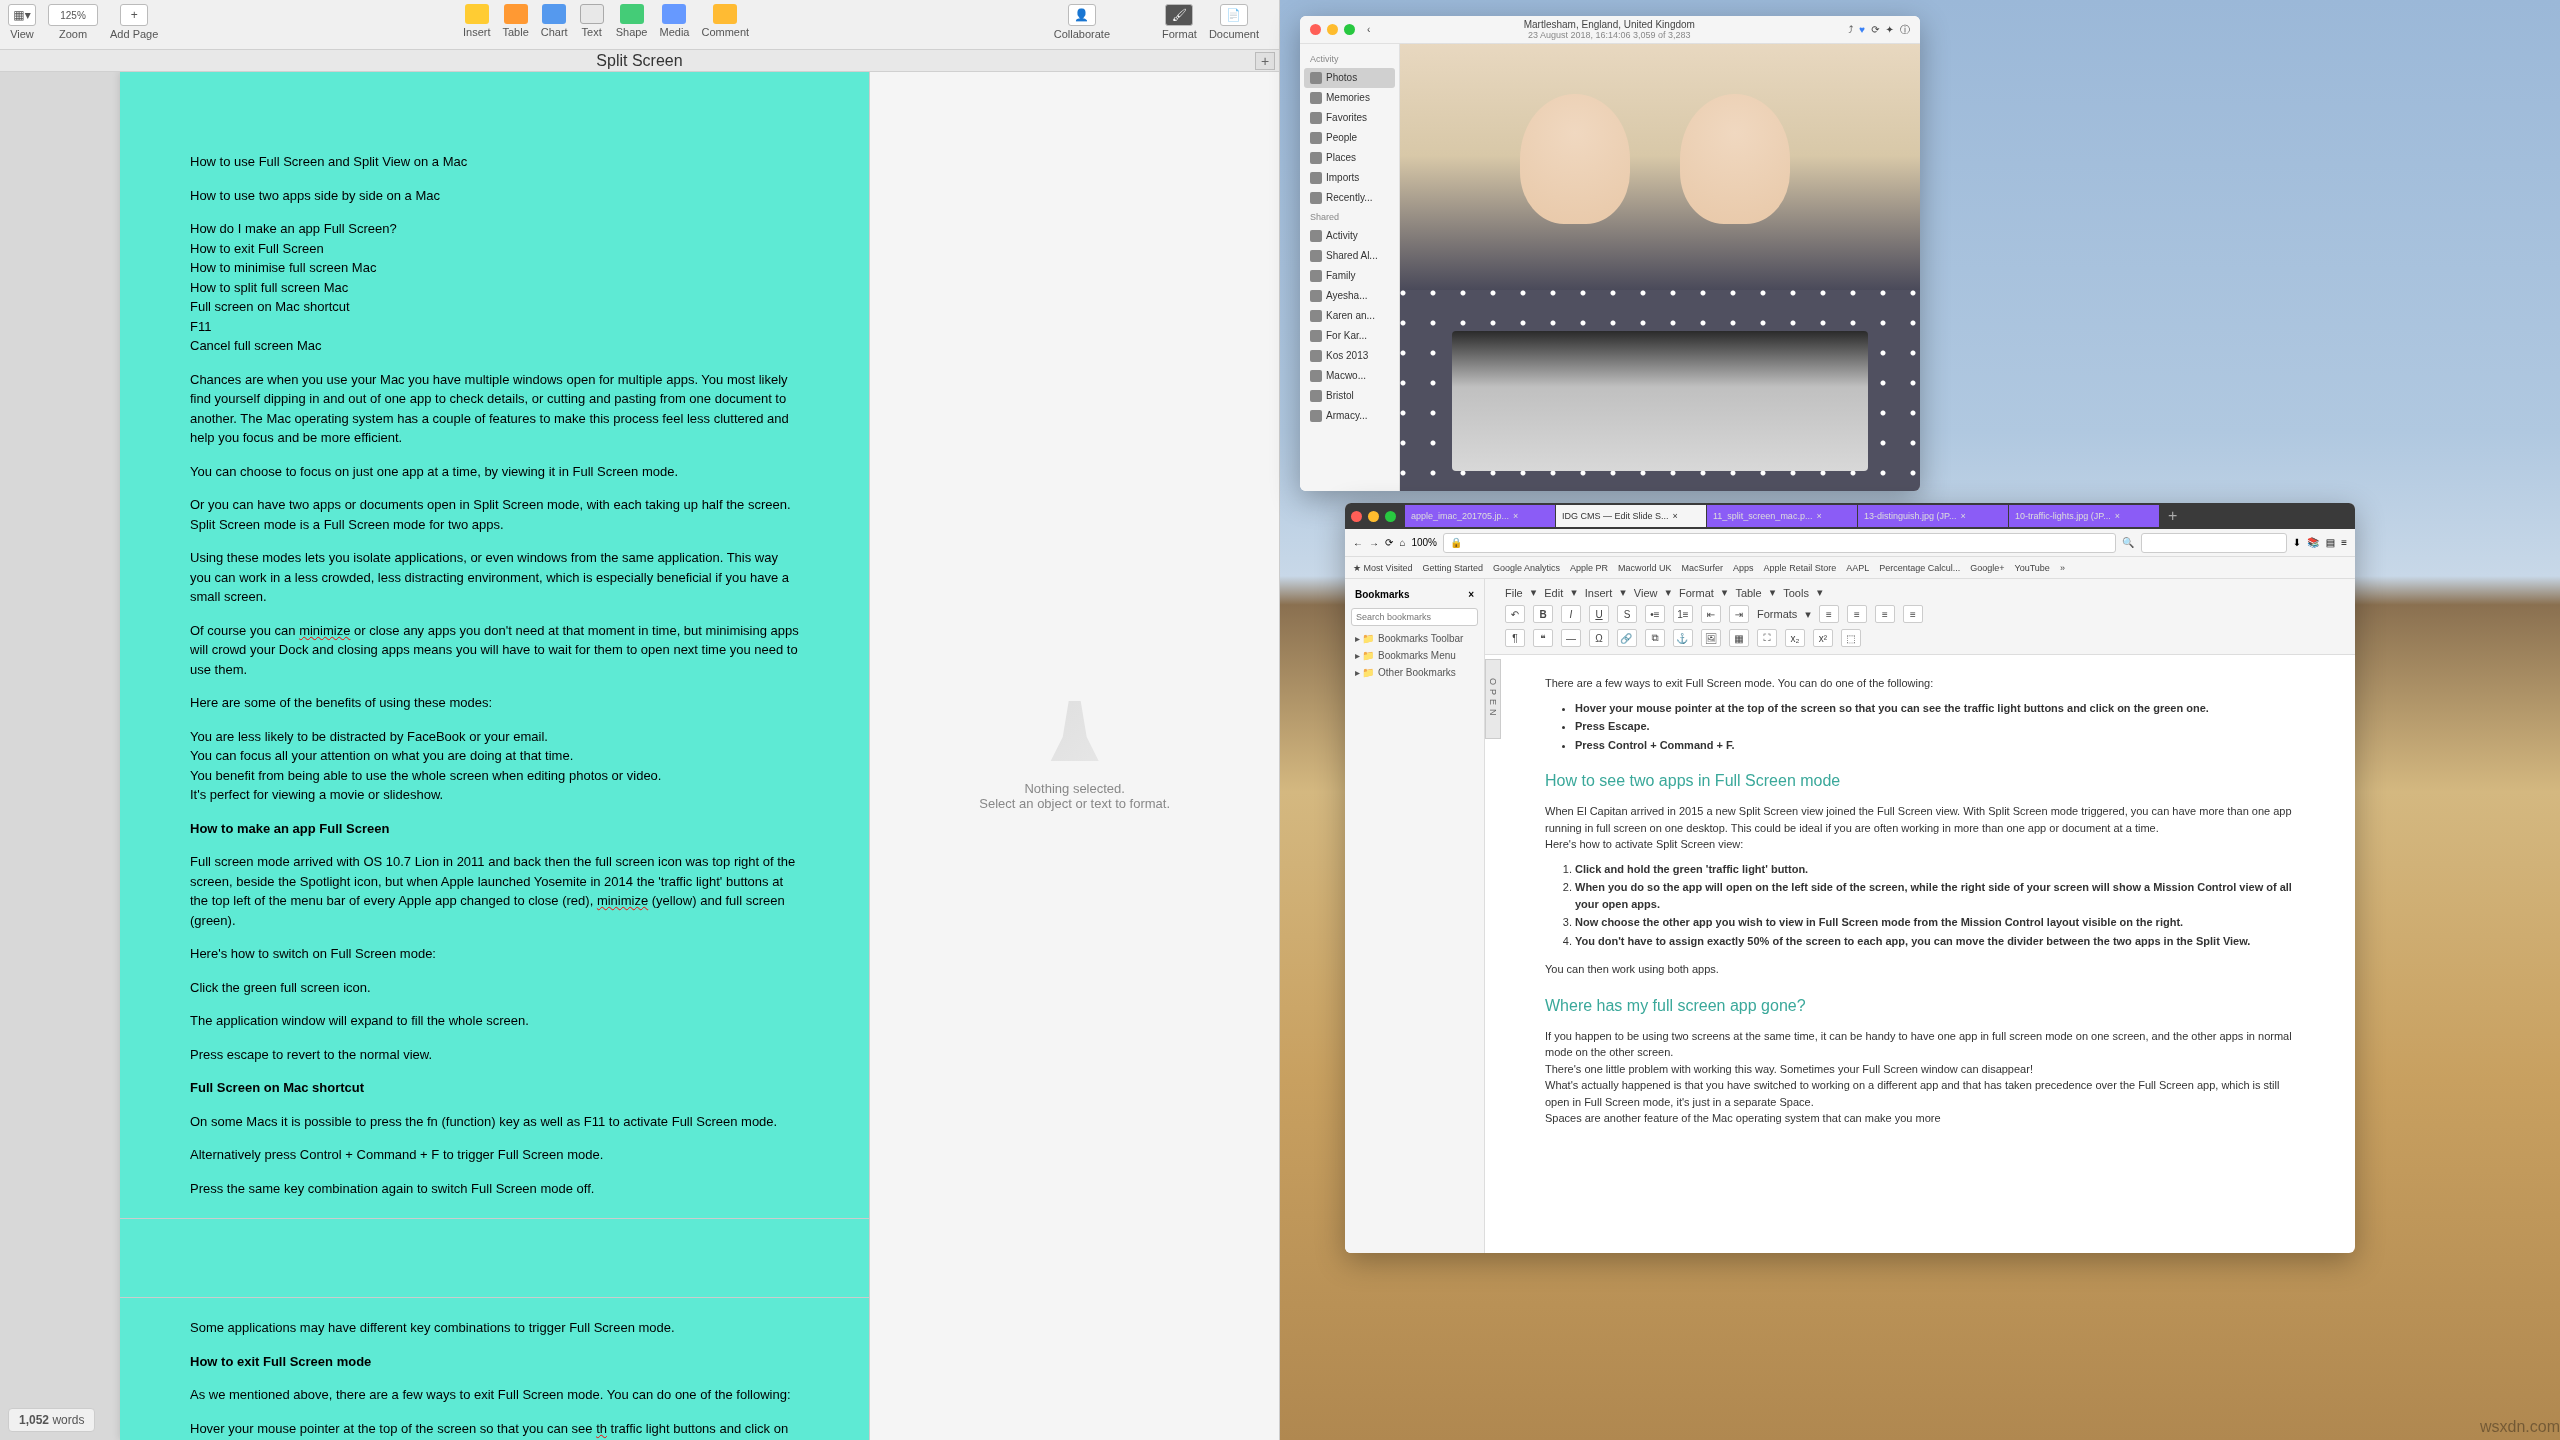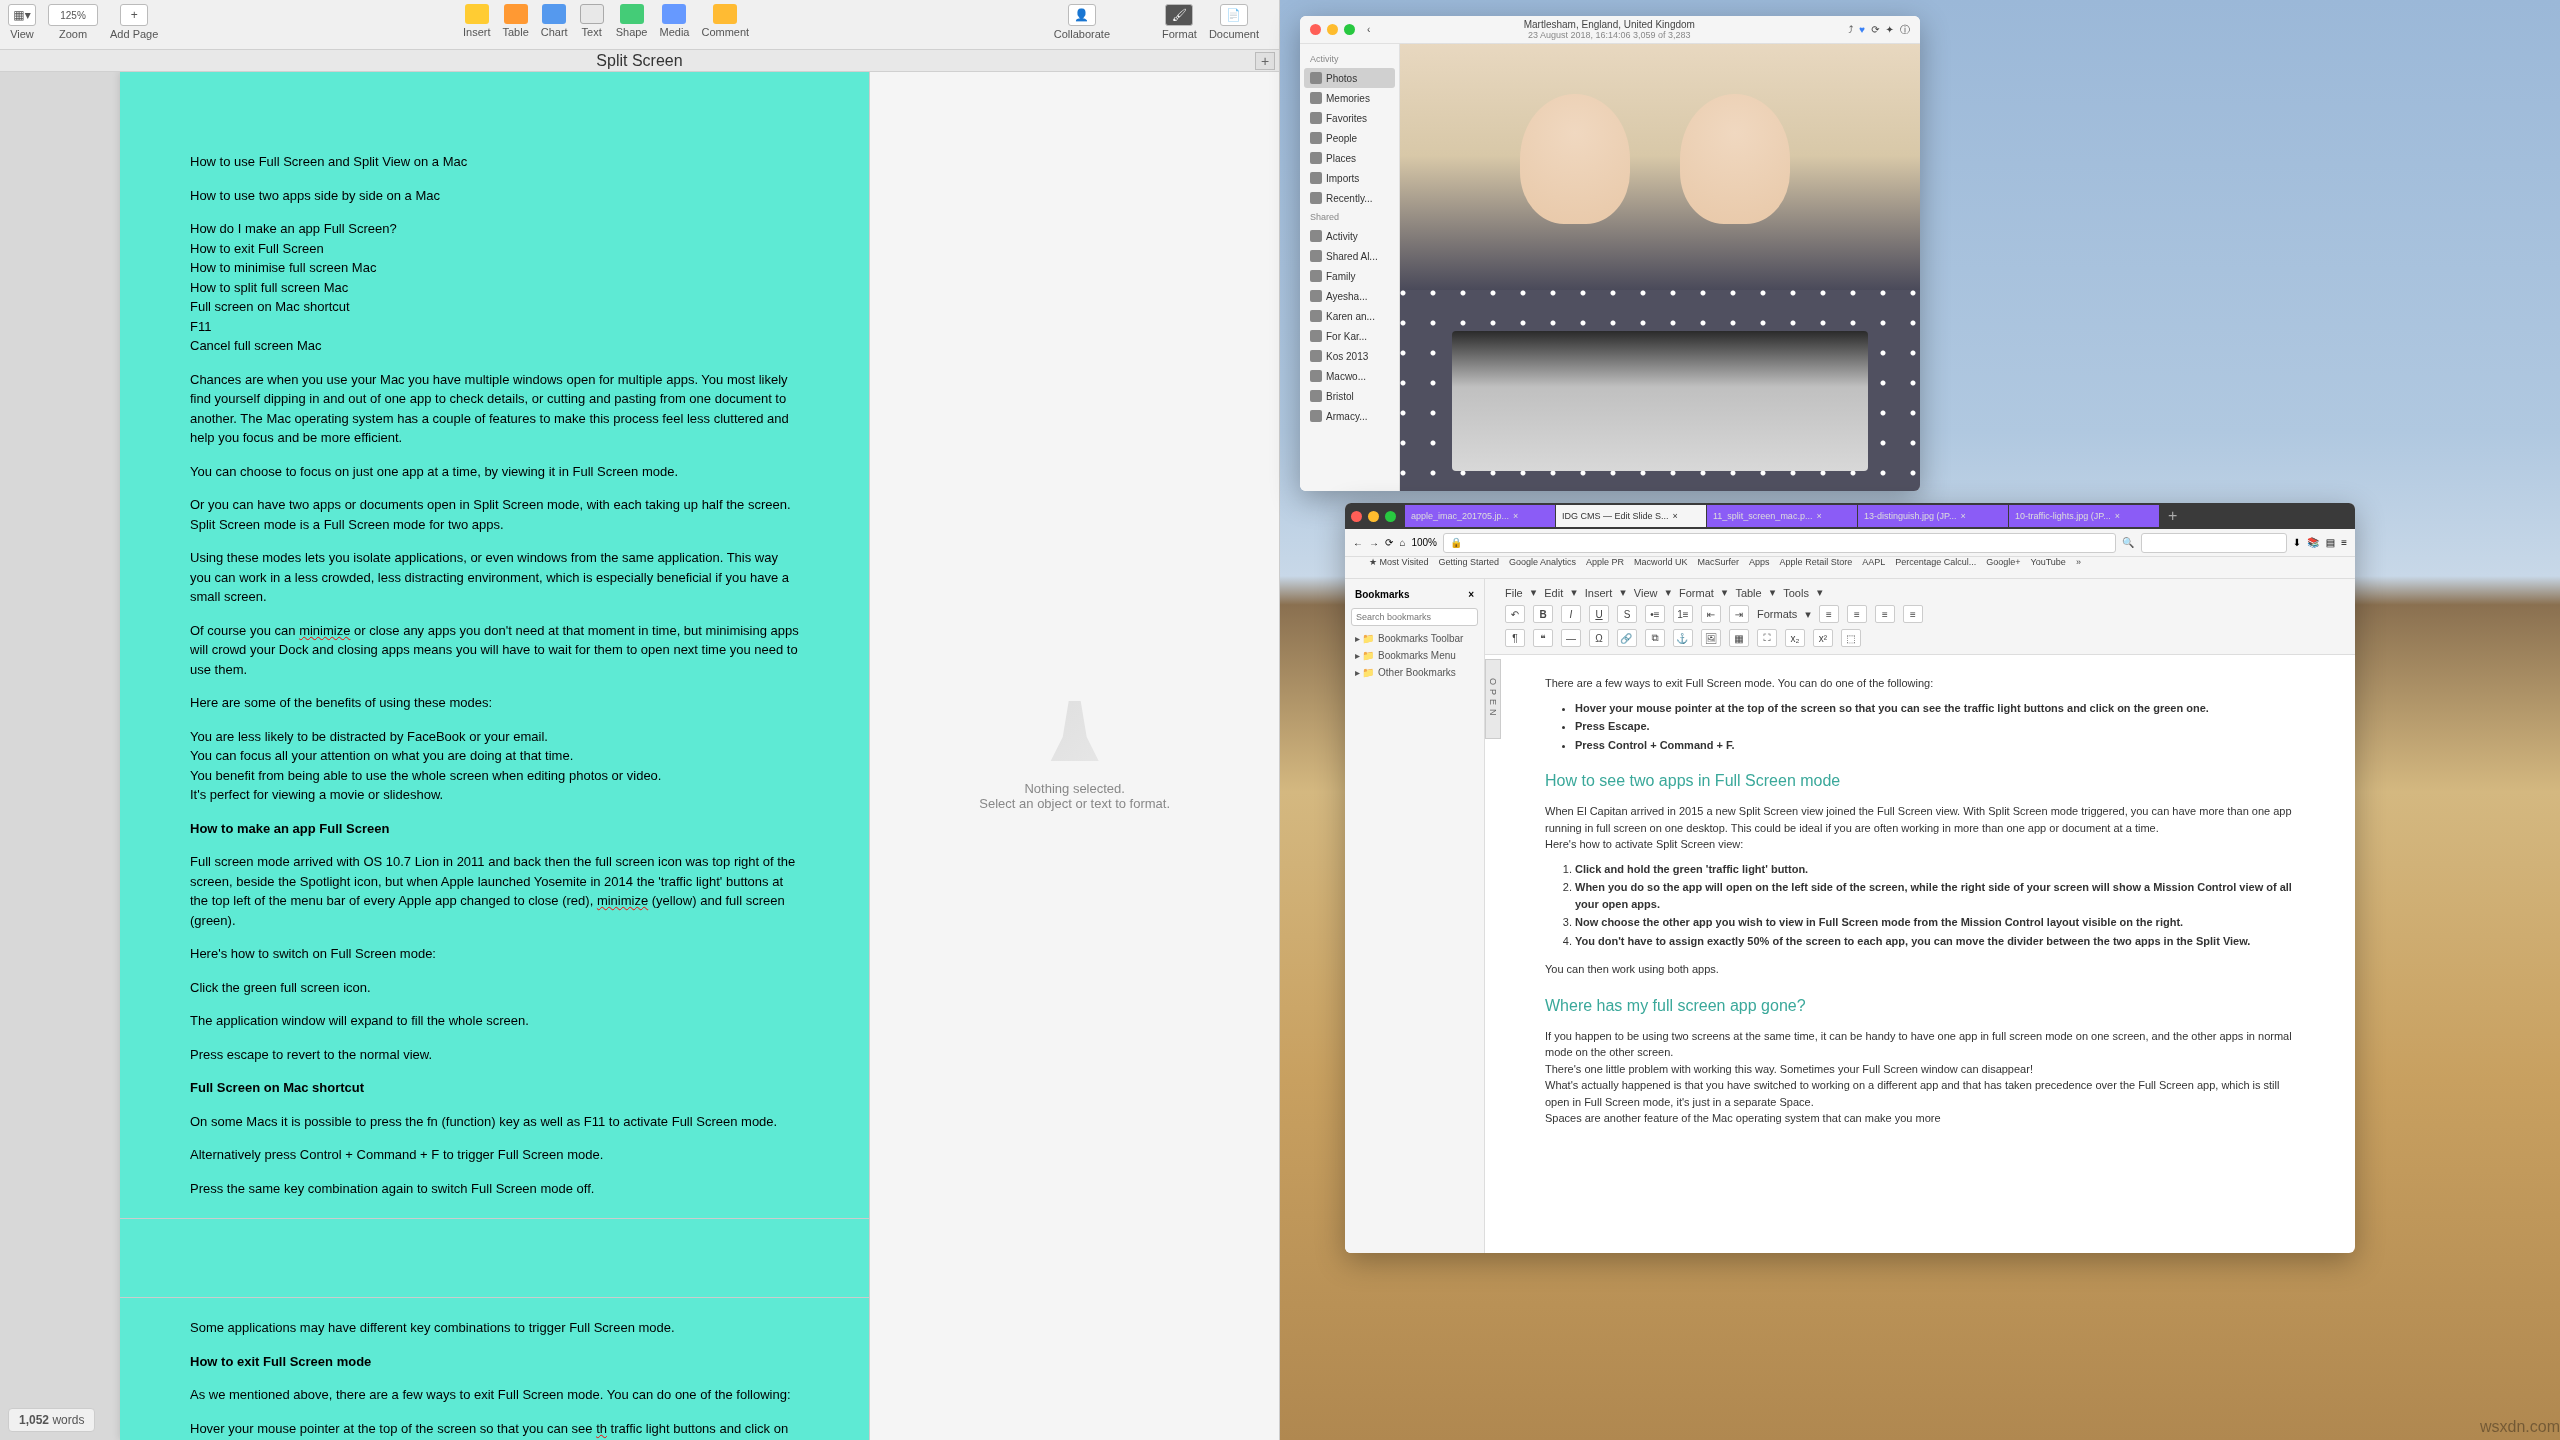--- a/index.html
+++ b/index.html
@@ -27,37 +27,37 @@
 .photos-titlebar{height:28px;background:#f5f5f5;display:flex;align-items:center;padding:0 10px;font-size:10px;color:#444;border-bottom:1px solid #e0e0e0}
 .traffic{display:flex;gap:6px;margin-right:12px}
 .tl{width:11px;height:11px;border-radius:50%}
 .tl.r{background:#ff5f57}.tl.y{background:#febc2e}.tl.g{background:#28c840}
 .photos-subbar{text-align:center;flex:1}
 .photos-subbar div:first-child{font-weight:500}
 .photos-subbar div:last-child{font-size:9px;color:#888}
 .photos-body{flex:1;display:flex}
 .photos-sidebar{width:100px;background:#f5f5f5;border-right:1px solid #e0e0e0;padding:6px 4px;font-size:10px}
 .ps-head{font-size:9px;color:#888;padding:4px 6px;font-weight:500}
-.ps-item{padding:4px 6px;display:flex;align-items:center;gap:4px;color:#333;border-radius:3px}
+.ps-item{padding:4px 6px;display:flex;align-items:flex-start;gap:4px;color:#333;border-radius:3px}
 .ps-item.sel{background:#d0d0d0}
 .ps-ic{width:12px;height:12px;background:#888;border-radius:2px}
 .photos-main{flex:1;background:#444;position:relative}
 .photo-img{width:100%;height:100%;background:linear-gradient(to bottom,#e8d8c0 0%,#d8c8a8 25%,#4a4a5a 55%,#c8c8d0 100%);position:relative}
 .baby{position:absolute;width:110px;height:130px;background:radial-gradient(circle at 50% 30%,#f0d8c0,#e8c8a8);border-radius:50% 50% 40% 40%;top:50px}
 .baby.b1{left:120px}.baby.b2{left:280px}
 .laptop{position:absolute;bottom:20px;left:10%;width:80%;height:140px;background:linear-gradient(to bottom,#2a2a2a 0%,#c0c0c0 40%,#d8d8d8 100%);border-radius:4px}
 .dots-overlay{position:absolute;top:55%;left:0;width:100%;height:45%;background:radial-gradient(circle at 10% 10%,#fff 2px,transparent 3px),#505060;background-size:30px 30px}
 
 .firefox-app{position:absolute;top:503px;left:1345px;width:1010px;height:750px;background:#fff;border-radius:6px;box-shadow:0 8px 30px rgba(0,0,0,.3);display:flex;flex-direction:column;overflow:hidden}
 .ff-tabs{height:26px;background:#3a3a3a;display:flex;align-items:center;padding:0 6px;gap:1px}
 .ff-tab{flex:1;max-width:150px;height:22px;background:#8b5cf6;color:#ddd;font-size:9px;padding:0 6px;display:flex;align-items:center;gap:4px;overflow:hidden;white-space:nowrap}
 .ff-tab.active{background:#f5f5f5;color:#333}
 .ff-nav{height:28px;background:#f5f5f5;border-bottom:1px solid #ddd;display:flex;align-items:center;padding:0 8px;gap:6px;font-size:10px}
 .ff-url{flex:1;height:20px;background:#fff;border:1px solid #ccc;border-radius:3px;padding:0 6px;font-size:10px;display:flex;align-items:center;color:#888}
-.ff-bookmarks{height:22px;background:#f5f5f5;border-bottom:1px solid #ddd;display:flex;padding:0 24px;gap:10px;font-size:9px;color:#444}
+.ff-bookmarks{height:22px;background:#f5f5f5;border-bottom:1px solid #ddd;display:flex;align-items:center;padding:0 8px;gap:10px;font-size:9px;color:#444}
 .ff-body{flex:1;display:flex}
 .ff-sidebar{width:140px;background:#f5f5f5;border-right:1px solid #ddd;padding:6px;font-size:10px}
 .ff-sb-head{font-weight:bold;padding:4px;display:flex;justify-content:space-between}
 .ff-sb-search{width:100%;height:18px;border:1px solid #ccc;border-radius:3px;margin:4px 0;padding:0 4px;font-size:9px}
 .ff-sb-item{padding:3px 4px;color:#555}
 .ff-content{flex:1;display:flex;flex-direction:column;position:relative}
 .ff-open-tab{position:absolute;left:0;top:80px;width:16px;height:80px;background:#e8e8e8;border:1px solid #ccc;writing-mode:vertical-rl;font-size:9px;text-align:center;letter-spacing:4px;color:#666;display:flex;align-items:center;justify-content:center}
 .editor-toolbar{background:#f5f5f5;border-bottom:1px solid #ddd;padding:4px 20px}
 .et-row{display:flex;gap:8px;align-items:center;padding:3px 0;font-size:11px;color:#444;flex-wrap:wrap}
 .et-btn{width:20px;height:18px;border:1px solid #ccc;background:#fff;border-radius:2px;display:flex;align-items:center;justify-content:center;font-size:10px}

